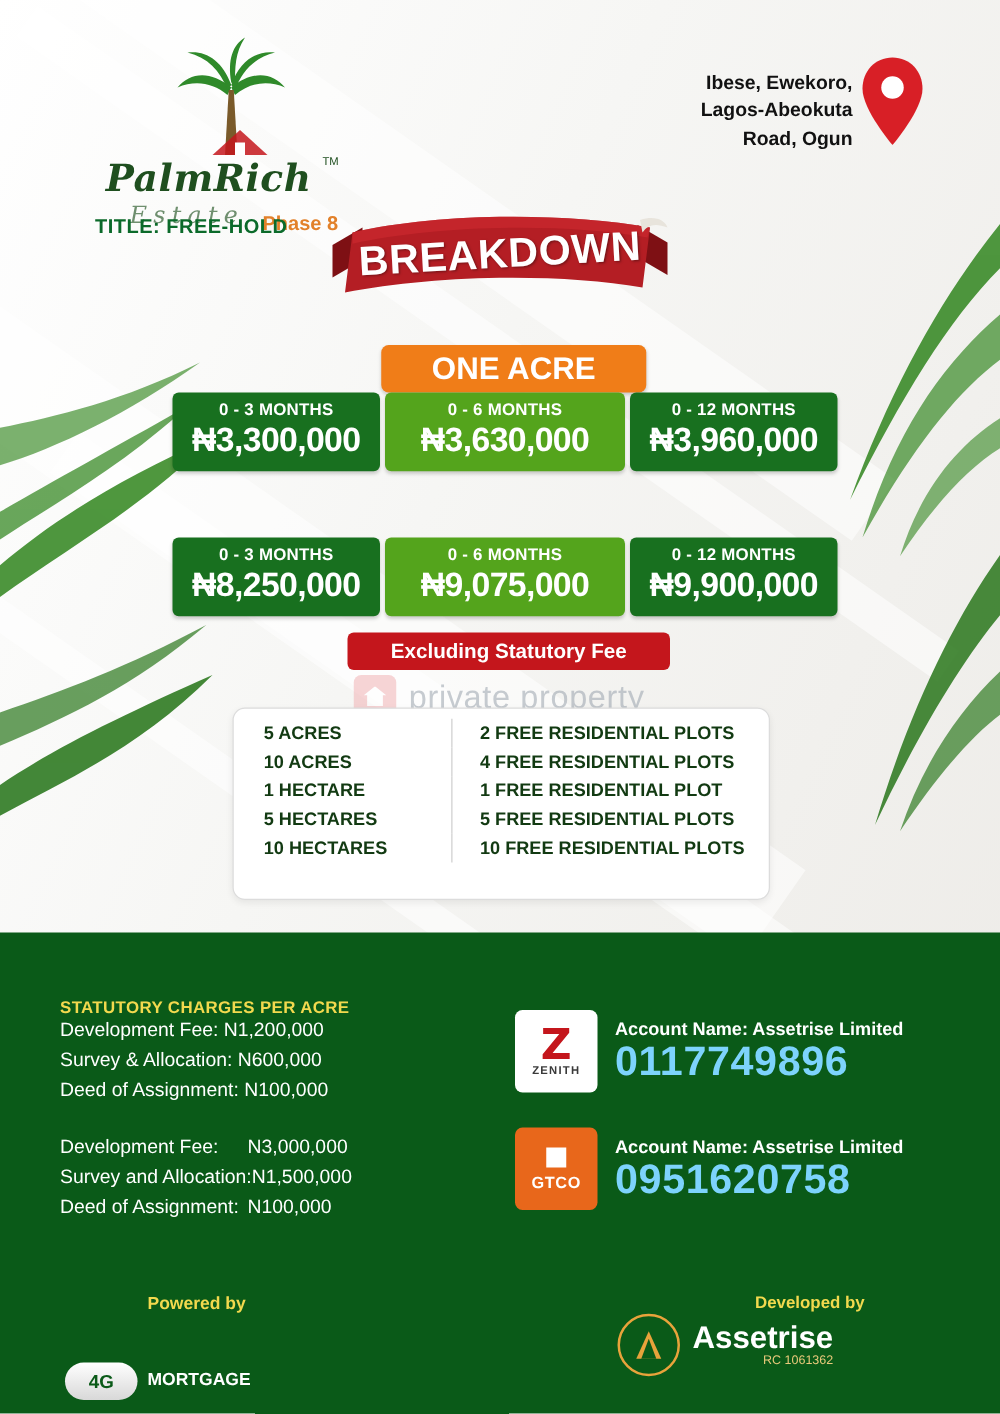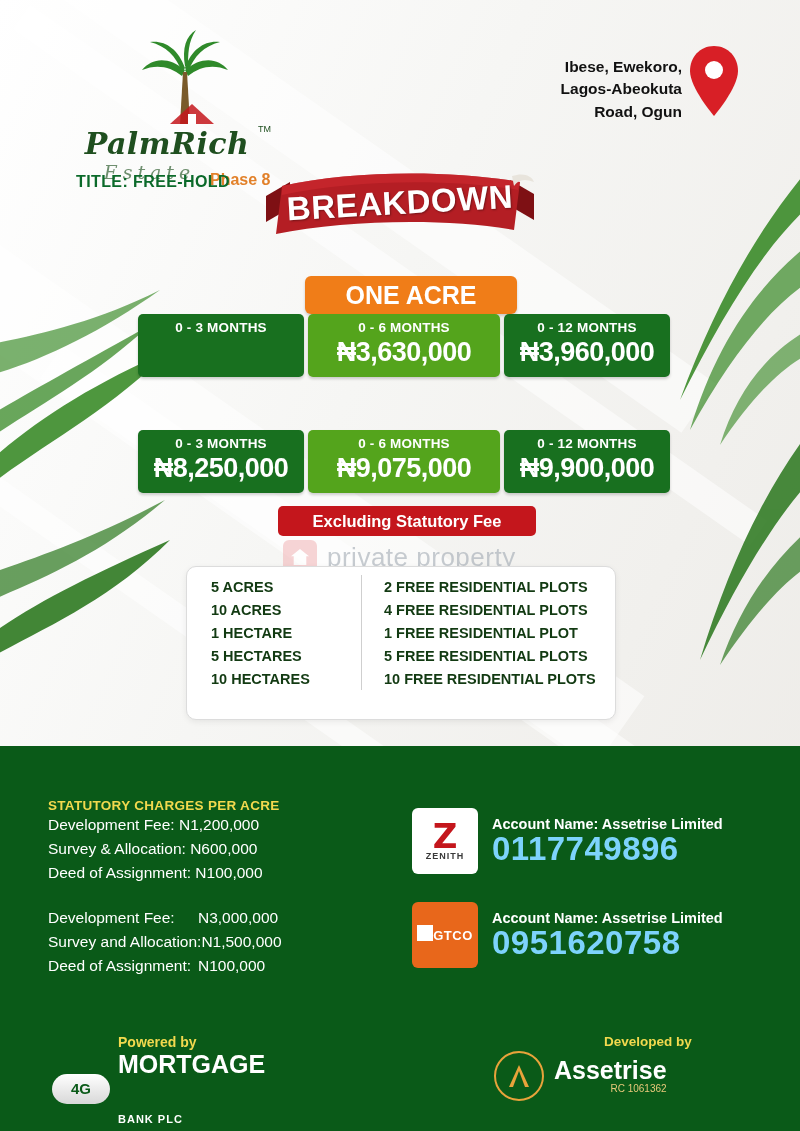--- a/index.html
+++ b/index.html
@@ -110,32 +110,32 @@
   .fline{font-size:15.5px;color:#ffffff;line-height:1.55;}
   .blk1{position:absolute;left:48px;top:52px;}
   .blk2{position:absolute;left:48px;top:160px;}
   .mono-pad{display:inline-block;min-width:150px;}
 
   .bank{position:absolute;display:flex;align-items:center;gap:14px;}
   .bank .logo{width:66px;height:66px;border-radius:6px;display:flex;align-items:center;justify-content:center;}
   .zen{background:#ffffff;flex-direction:column;}
   .zen .zmark{font-size:34px;font-weight:bold;color:#c4161c;line-height:.9;font-family:"DejaVu Sans",sans-serif;}
   .zen .zname{font-size:9px;font-weight:bold;color:#3a3a3a;letter-spacing:1px;}
-  .gt{background:#e8671b;flex-direction:row;}
+  .gt{background:#e8671b;flex-direction:column;}
   .gt .gsq{width:16px;height:16px;background:#fff;margin-bottom:4px;}
   .gt .gname{font-size:13px;font-weight:bold;color:#fff;letter-spacing:.5px;}
   .acct-name{font-size:14.5px;font-weight:bold;color:#ffffff;}
   .acct-no{font-size:33px;font-weight:bold;color:#7dd3fc;letter-spacing:.5px;line-height:1.05;}
 
   .powered{position:absolute;left:52px;top:288px;width:250px;}
   .powered .pl{font-size:14px;font-weight:bold;color:#f2d94e;margin-left:66px;}
   .pow-row{display:flex;align-items:center;gap:8px;margin-top:2px;}
   .badge4g{width:58px;height:30px;border-radius:15px;background:linear-gradient(#fff,#d8d8d8);
     display:flex;align-items:center;justify-content:center;font-size:15px;font-weight:bold;color:#0a5a18;}
-  .mort{font-size:25px;font-weight:bold;color:#ffffff;line-height:1;}
+  .mort{font-size:14px;font-weight:bold;color:#ffffff;line-height:1;margin-top:44px;}
   .mortsub{font-size:11px;font-weight:bold;color:#ffffff;letter-spacing:1px;margin-top:36px;}
 
   .devby{position:absolute;right:46px;top:288px;text-align:left;width:260px;}
   .devby .dl{font-size:13.5px;font-weight:bold;color:#f2d94e;margin-left:110px;}
   .dev-row{display:flex;align-items:center;gap:10px;margin-top:2px;}
   .dev-circle{width:46px;height:46px;border-radius:50%;border:2px solid #e8a33b;
      display:flex;align-items:center;justify-content:center;}
   .dev-name{font-size:25px;font-weight:bold;color:#ffffff;line-height:1;}
   .dev-rc{font-size:10px;color:#e8c97a;text-align:right;}
 </style>
@@ -225,20 +225,21 @@
       <path d="M20 18 C90 2 190 2 258 14 L256 22 C188 10 88 12 20 27 Z" fill="#cf2a30" opacity=".6"></path>
       <path d="M250 8 C262 4 270 8 272 14 C262 10 256 12 252 18 Z" fill="#e8e4dc"></path>
     </svg>
     <div class="ribbon-text">BREAKDOWN</div>
   </div>
 
   <div class="band-head" style="left:305px;top:276px;width:212px;">ONE ACRE</div>
   <div class="price-row" style="left:138px;top:314px;">
     <div class="cell c-dark" style="width:166px;">
       <div class="mo">0 - 3 MONTHS</div>
+      <div class="amt">₦3,300,000</div>
     </div>
     <div class="cell c-mid" style="width:192px;">
       <div class="mo">0 - 6 MONTHS</div>
       <div class="amt">₦3,630,000</div>
     </div>
     <div class="cell c-dark2" style="width:166px;">
       <div class="mo">0 - 12 MONTHS</div>
       <div class="amt">₦3,960,000</div>
     </div>
   </div>

